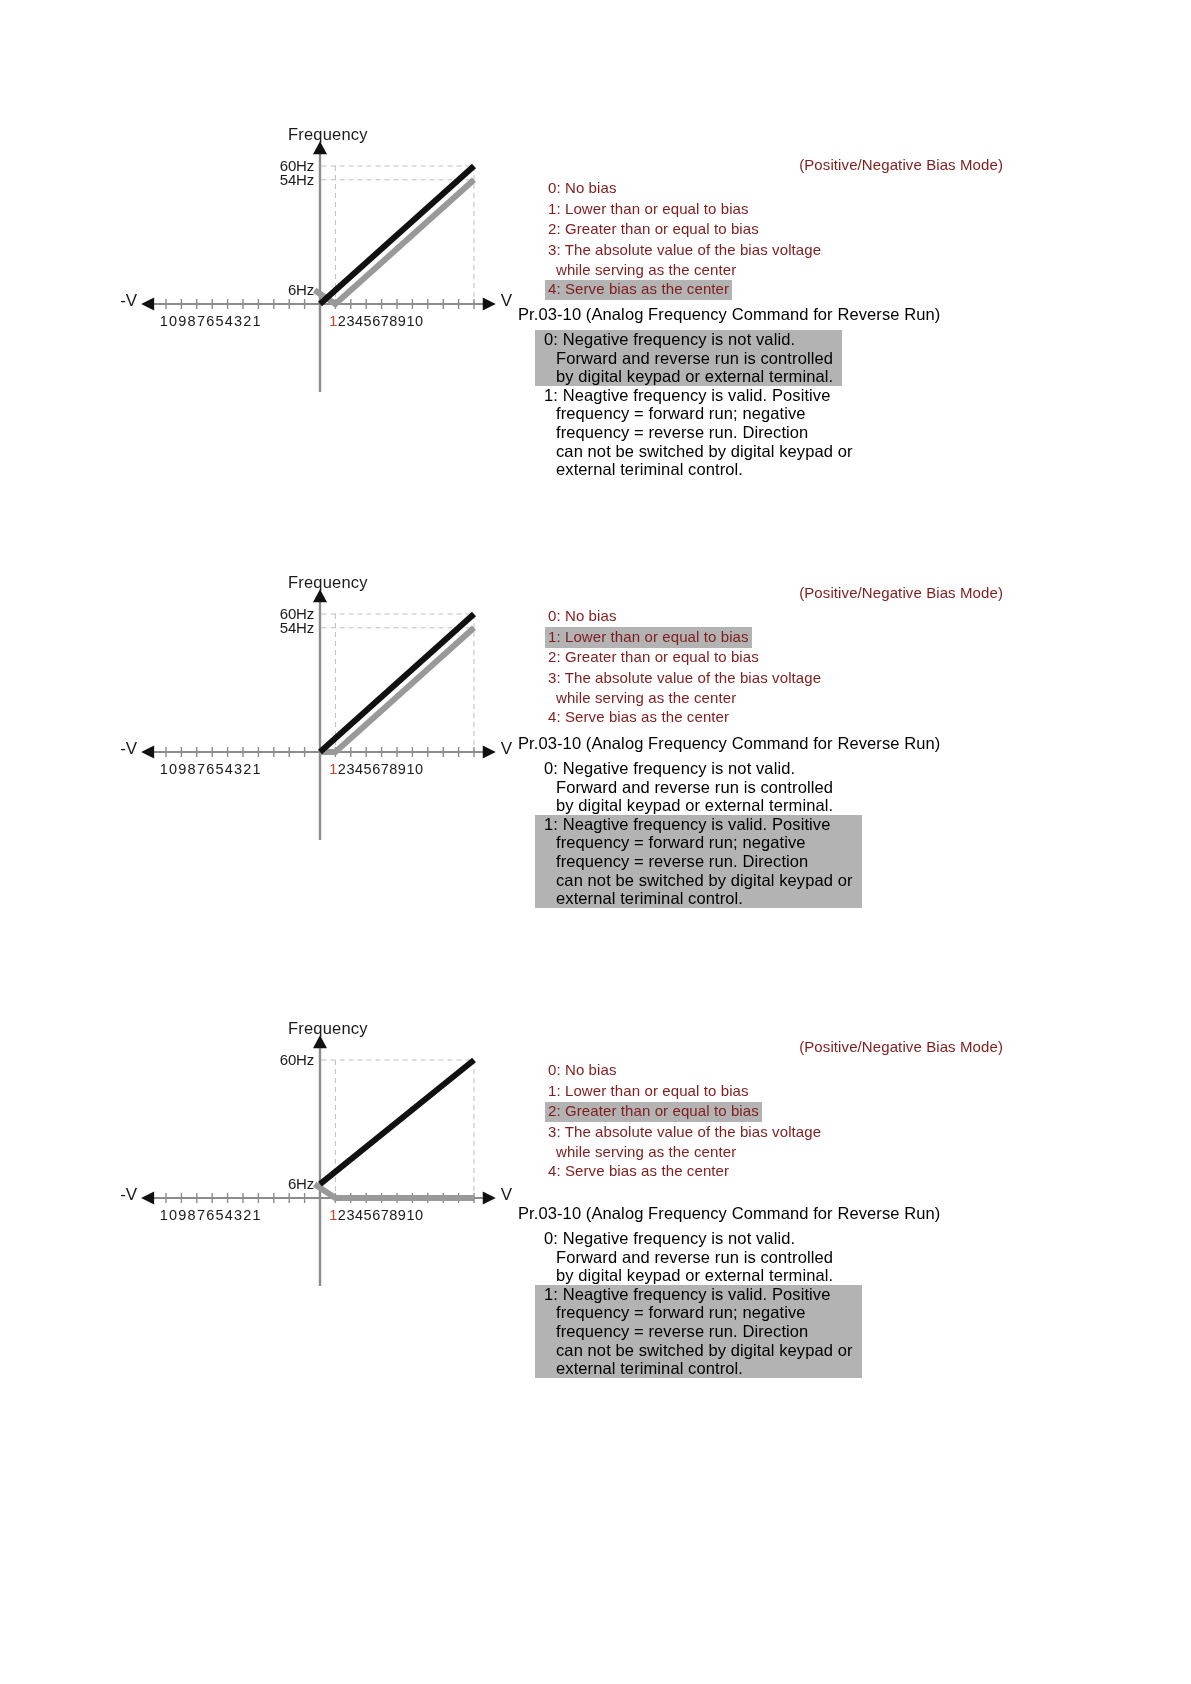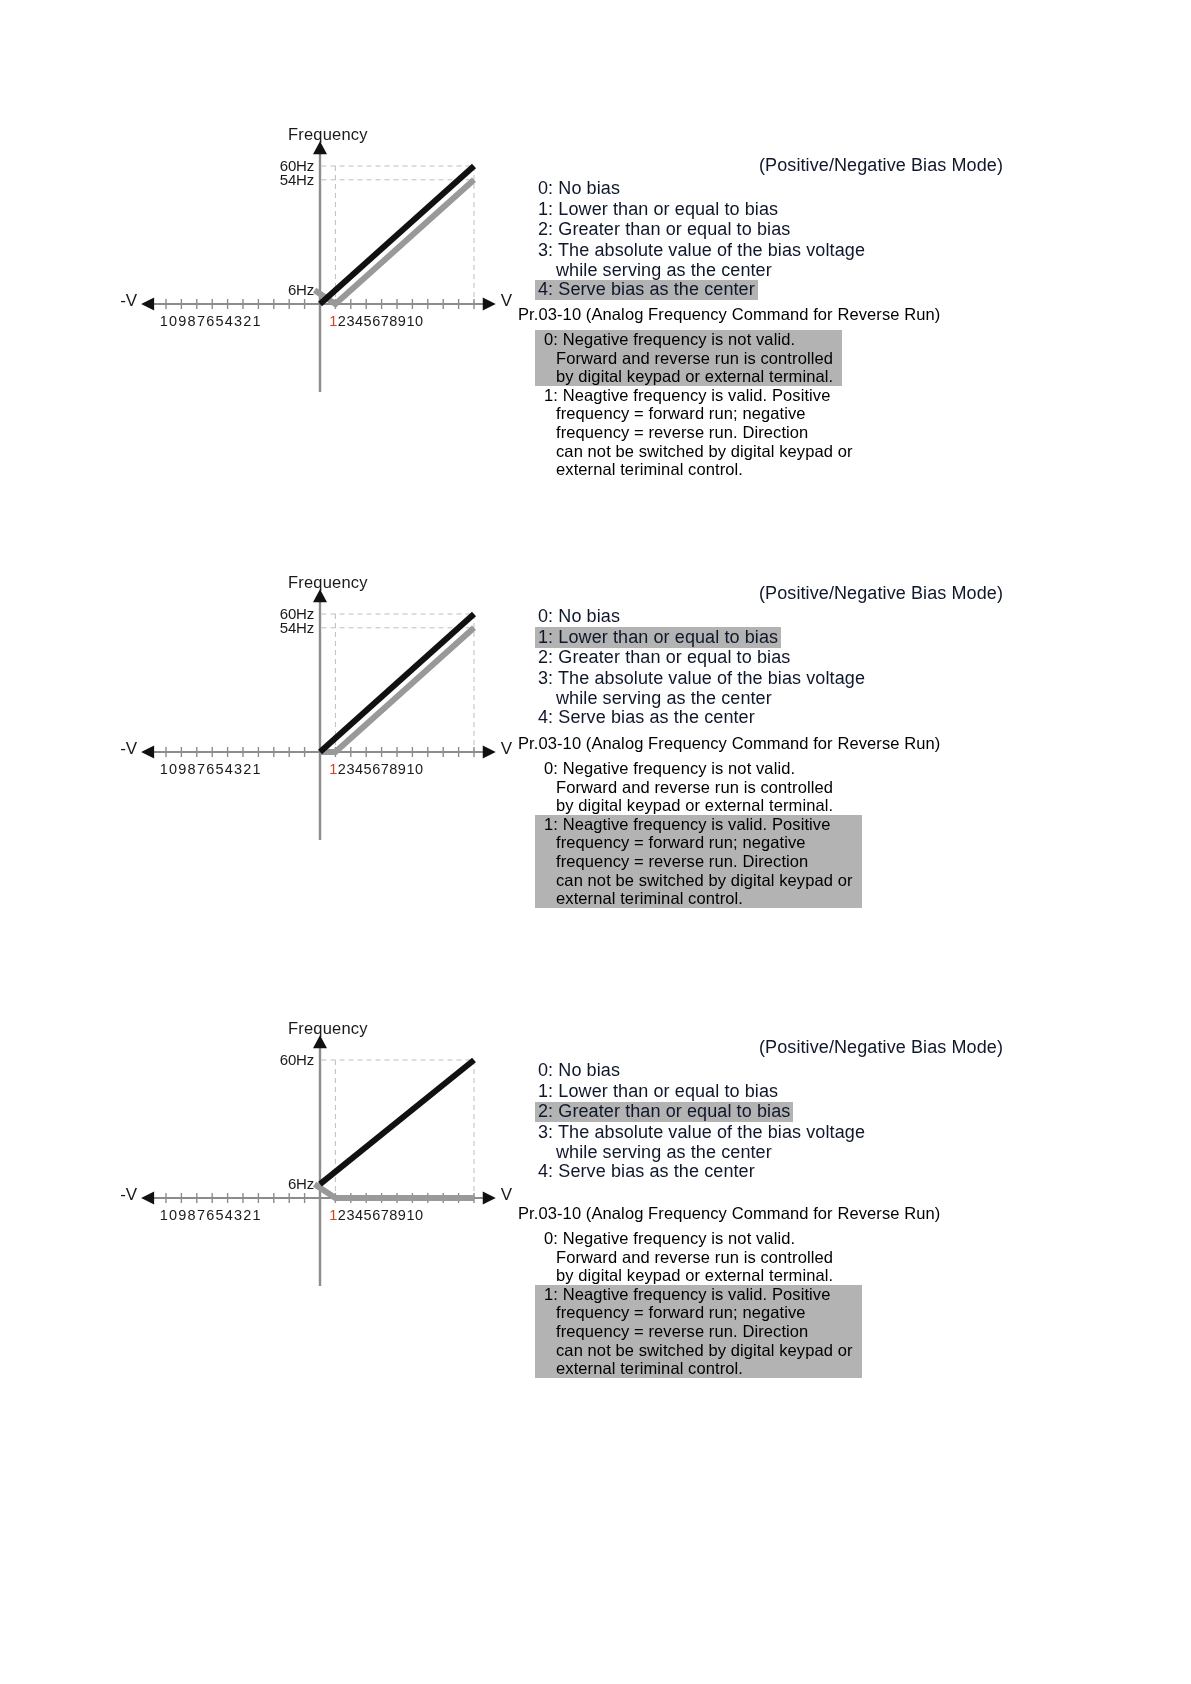--- a/index.html
+++ b/index.html
@@ -65,33 +65,34 @@
     white-space: nowrap;
     color: #1a1a1a;
     letter-spacing: 0.5px;
   }
   .ticknums.neg { letter-spacing: 1.2px; }
   .tick-red { color: #d2401e; }
 
   
   .legend {
     position: absolute;
-    font-size: 18px;
+    font-size: 15px;
     line-height: 18.6px;
-    color: #0f172a;
+    color: #7f1d1d;
     letter-spacing: 0.1px;
   }
   .legend .mode-title {
     white-space: nowrap;
     margin-bottom: 4px;
   }
   .legend .opt {
     white-space: nowrap;
     padding: 0.5px 3px 1.5px 3px;
     display: inline-block;
+    margin-left: 10px;
   }
   .legend .opt-row { line-height: 18.6px; }
   .legend .cont {
     white-space: nowrap;
     padding-left: 21px;
   }
   .hl { background: #b3b3b3; }
 
   .pr-head {
     position: absolute;

